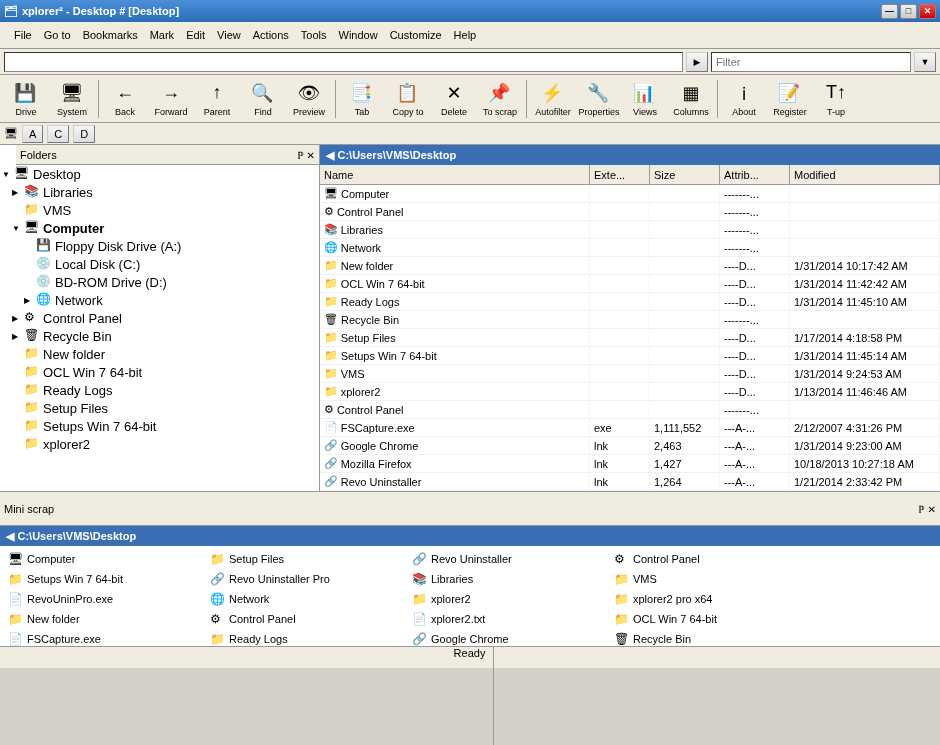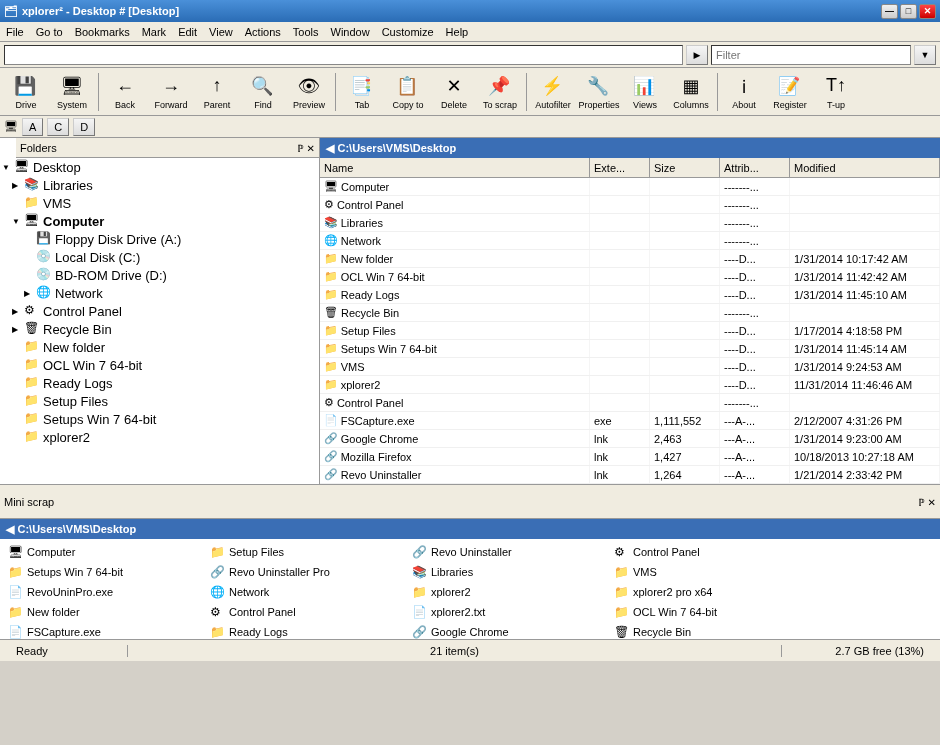--- a/index.html
+++ b/index.html
@@ -8,21 +8,21 @@
     
     #titlebar { background: linear-gradient(to bottom, #4a90d9 0%, #2a6cb5 100%); height: 22px; display: flex; align-items: center; justify-content: space-between; padding: 0 4px; }
     #titlebar-left { display: flex; align-items: center; gap: 4px; color: white; font-size: 11px; font-weight: bold; }
     #titlebar-controls { display: flex; gap: 2px; }
     .title-btn { width: 17px; height: 15px; border: 1px solid #888; border-radius: 2px; font-size: 9px; display: flex; align-items: center; justify-content: center; cursor: pointer; color: #000; font-weight: bold; }
     .title-btn.min { background: linear-gradient(to bottom, #f0f0f0, #ccc); }
     .title-btn.max { background: linear-gradient(to bottom, #f0f0f0, #ccc); }
     .title-btn.close { background: linear-gradient(to bottom, #f44, #c00); color: white; }
 
     
-    #menubar { background: #f0ece0; height: 20px; display: flex; align-items: center; border-bottom: 1px solid #999; padding: 0 0; }
+    #menubar { background: #f0ece0; height: 27px; display: flex; align-items: center; border-bottom: 1px solid #999; padding: 0 8px; }
     .menu-item { padding: 2px 6px; font-size: 11px; cursor: pointer; }
 
     
     #addressbar { background: #f0ece0; height: 26px; display: flex; align-items: center; padding: 2px 4px; gap: 3px; border-bottom: 1px solid #999; }
     #address-input { flex: 1; height: 20px; border: 1px inset #888; padding: 1px 4px; font-size: 11px; background: white; }
     .addr-btn { height: 20px; width: 22px; border: 1px outset #ccc; background: linear-gradient(to bottom, #f5f5f5, #ddd); font-size: 9px; cursor: pointer; display: flex; align-items: center; justify-content: center; }
     #filter-input { width: 200px; height: 20px; border: 1px inset #888; padding: 1px 4px; font-size: 11px; background: white; }
 
     
     #toolbar { background: #f0ece0; height: 48px; display: flex; align-items: center; padding: 2px 4px; gap: 2px; border-bottom: 1px solid #999; }
@@ -56,21 +56,21 @@
     .file-cell .file-icon { margin-right: 3px; font-size: 11px; }
 
     
     #miniscrap-panel { height: 155px; border-top: 1px solid #999; display: flex; flex-direction: column; }
     #miniscrap-header { background: #f0ece0; height: 34px; display: flex; align-items: center; padding: 0 4px; border-bottom: 1px solid #999; font-size: 11px; justify-content: space-between; }
     #miniscrap-content { flex: 1; background: white; display: flex; flex-wrap: wrap; overflow: hidden; align-content: flex-start; padding: 4px; gap: 2px; }
     .scrap-item { display: flex; align-items: center; gap: 3px; font-size: 11px; cursor: pointer; padding: 2px 4px; width: 200px; }
     .scrap-icon { font-size: 12px; width: 16px; }
 
     
-    #statusbar { background: #f0ece0; height: 22px; display: flex; align-items: center; padding: 0 8px; border-top: 1px solid #999; font-size: 11px; justify-content: space-between; }
+    #statusbar { background: #f0ece0; height: 22px; display: flex; align-items: center; padding: 0 8px; border-top: 1px solid #999; font-size: 11px; justify-content: space-between; flex-direction: column; }
     .status-section { flex: 1; text-align: center; border-right: 1px solid #999; padding: 0 8px; }
     .status-section:first-child { text-align: left; flex: 0 0 120px; }
     .status-section:last-child { border-right: none; flex: 0 0 150px; text-align: right; }
 
     
     ::-webkit-scrollbar { width: 8px; height: 8px; }
     ::-webkit-scrollbar-track { background: #f0f0f0; }
     ::-webkit-scrollbar-thumb { background: #aaa; border: 1px solid #888; }
 
     #main-content { display: flex; flex-direction: column; flex: 1; }
@@ -402,21 +402,21 @@
     <div class="file-cell">----D...</div>
     <div class="file-cell">1/31/2014 9:24:53 AM</div>
   </div>
             <div class="file-row">
     <div class="file-cell"><span class="file-icon">📁</span>xplorer2</div>
     <div class="file-cell"></div>
     <div class="file-cell" style="text-align:right;">
                 <folder></folder>
               </div>
     <div class="file-cell">----D...</div>
-    <div class="file-cell">11/31/2014 11:46:46 AM</div>
+    <div class="file-cell">1/13/2014 11:46:46 AM</div>
   </div>
             <div class="file-row">
     <div class="file-cell"><span class="file-icon">⚙</span>Control Panel</div>
     <div class="file-cell"></div>
     <div class="file-cell" style="text-align:right;"></div>
     <div class="file-cell">-------...</div>
     <div class="file-cell"></div>
   </div>
             <div class="file-row">
     <div class="file-cell"><span class="file-icon">📄</span>FSCapture.exe</div>

